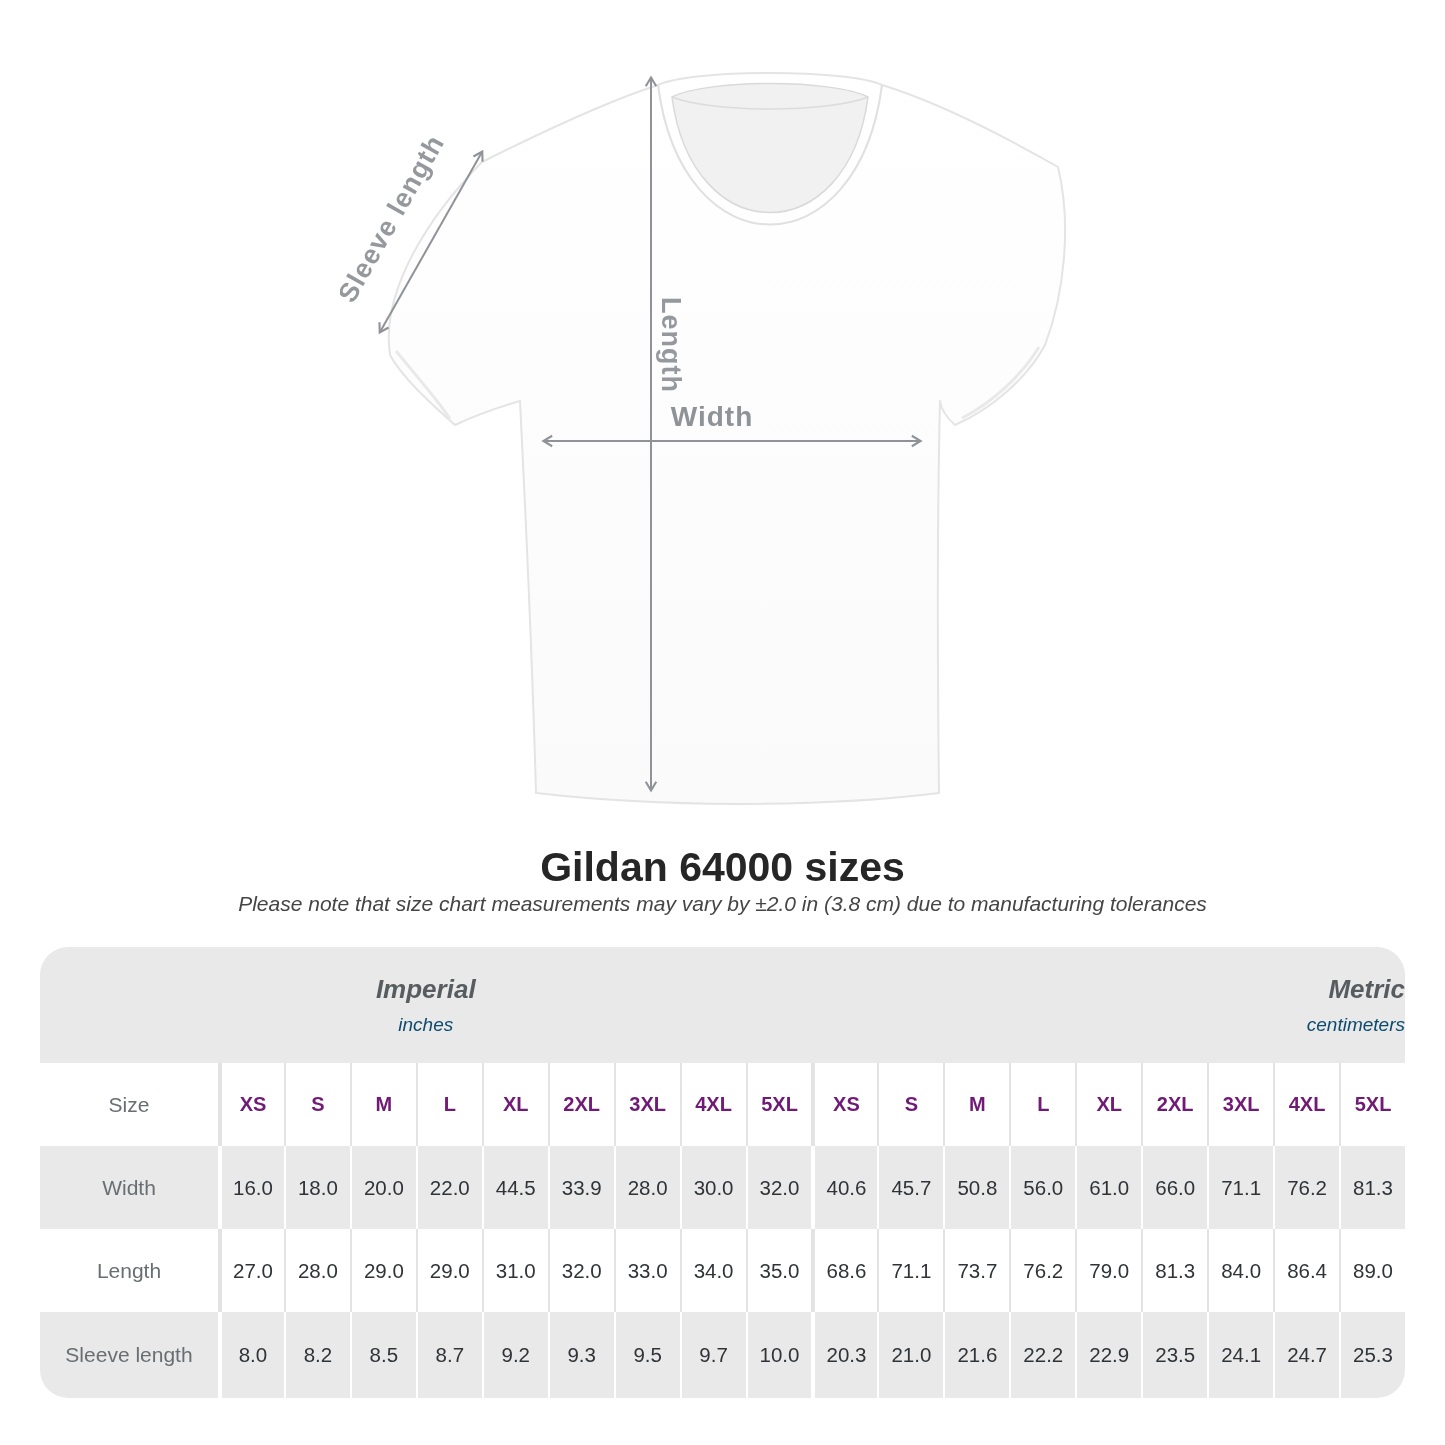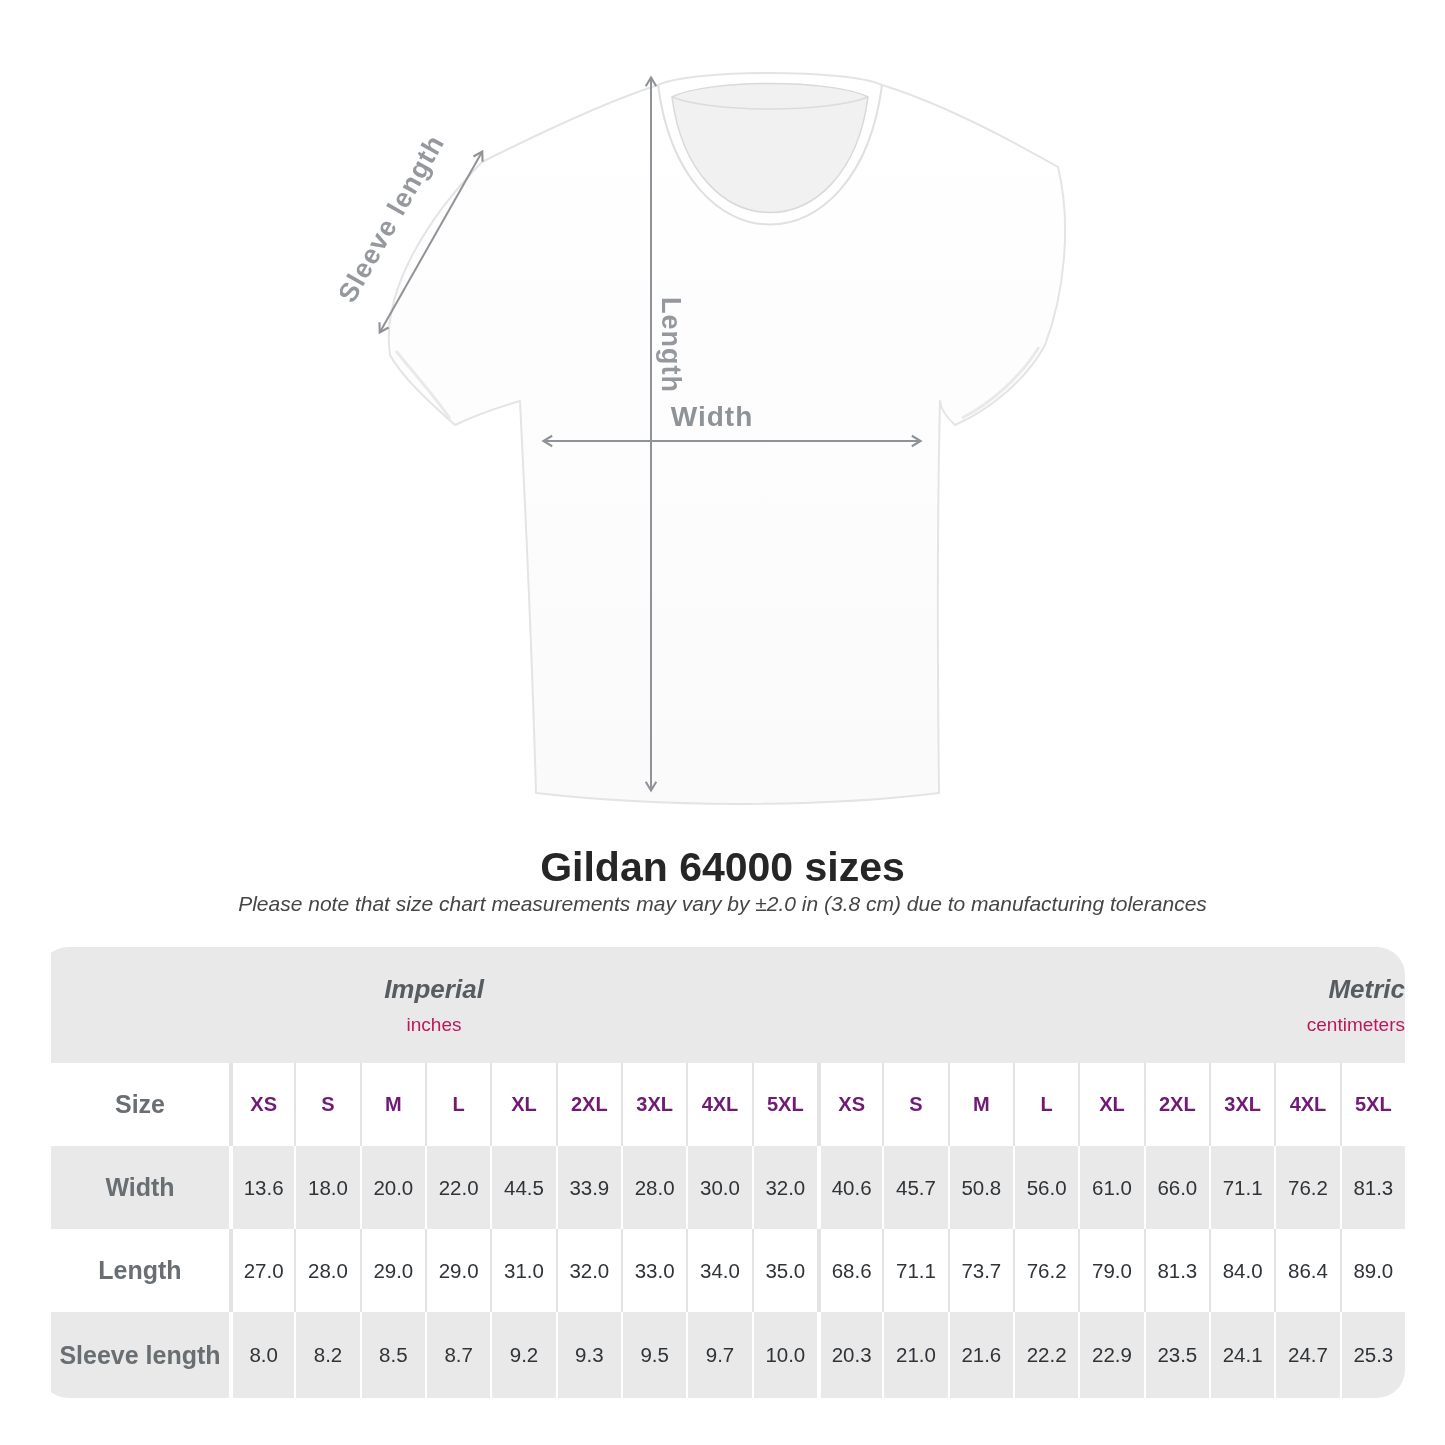--- a/index.html
+++ b/index.html
@@ -21,40 +21,40 @@
   }
   .page-subtitle{
     position:absolute;left:0;top:892px;width:1445px;text-align:center;
     font-size:21px;font-style:italic;color:#454545;
   }
   
   .size-table{
     position:absolute;left:40px;top:947px;width:1365px;height:451px;
     border-radius:28px;overflow:hidden;
   }
-  .trow{display:grid;grid-template-columns:178px repeat(18,1fr);margin-left:11px;}
+  .trow{display:grid;grid-template-columns:178px repeat(18,1fr);}
   .thead{height:116px;background:#e9e9e9;}
   .hcell{display:flex;flex-direction:column;align-items:center;justify-content:center;gap:9px;}
   .hcell-imperial{grid-column:1/11;}
   .hcell-metric{grid-column:11/20;align-items:flex-end;}
   .h-title{font-size:26px;font-weight:700;font-style:italic;color:#565c60;}
-  .h-unit{font-size:19px;color:#be185d;}
+  .h-unit{font-size:19px;font-style:italic;color:#0c4a6e;}
   .row-sizes{height:83px;}
   .row-data{height:83px;}
   .row-last{height:86px;}
   .row-gray{background:#e9e9e9;--sep:#ffffff;}
   .row-white{background:#ffffff;--sep:#e3e3e3;}
   .cell{
     display:flex;align-items:center;justify-content:center;
     border-left:2px solid var(--sep);min-width:0;
   }
   .cell:first-child{border-left:none;}
   .first-data{border-left-width:4px;}
   .metric-start{border-left-width:4px;}
-  .label-cell{font-weight:700;font-size:25px;color:#686e72;}
+  .label-cell{font-weight:400;font-size:21px;color:#686e72;}
   .size-cell{font-weight:700;font-size:20px;color:#701a75;}
   .value-cell{font-size:20.5px;color:#303438;}
 </style>
 </head>
 <body>
 
 <div class="shirt-wrap">
   <svg viewBox="0 0 730 790" xmlns="http://www.w3.org/2000/svg">
     <defs>
       <marker id="ah" viewBox="0 0 12 12" markerWidth="7" markerHeight="7" refX="9.5" refY="6" orient="auto-start-reverse">
@@ -133,21 +133,21 @@
       <div class="cell size-cell">M</div>
       <div class="cell size-cell">L</div>
       <div class="cell size-cell">XL</div>
       <div class="cell size-cell">2XL</div>
       <div class="cell size-cell">3XL</div>
       <div class="cell size-cell">4XL</div>
       <div class="cell size-cell">5XL</div>
     </div>
   <div class="trow row-data row-gray">
       <div class="cell label-cell">Width</div>
-      <div class="cell value-cell first-data">13.6</div>
+      <div class="cell value-cell first-data">16.0</div>
       <div class="cell value-cell">18.0</div>
       <div class="cell value-cell">20.0</div>
       <div class="cell value-cell">22.0</div>
       <div class="cell value-cell">44.5</div>
       <div class="cell value-cell">33.9</div>
       <div class="cell value-cell">28.0</div>
       <div class="cell value-cell">30.0</div>
       <div class="cell value-cell">32.0</div>
       <div class="cell value-cell metric-start">40.6</div>
       <div class="cell value-cell">45.7</div>

